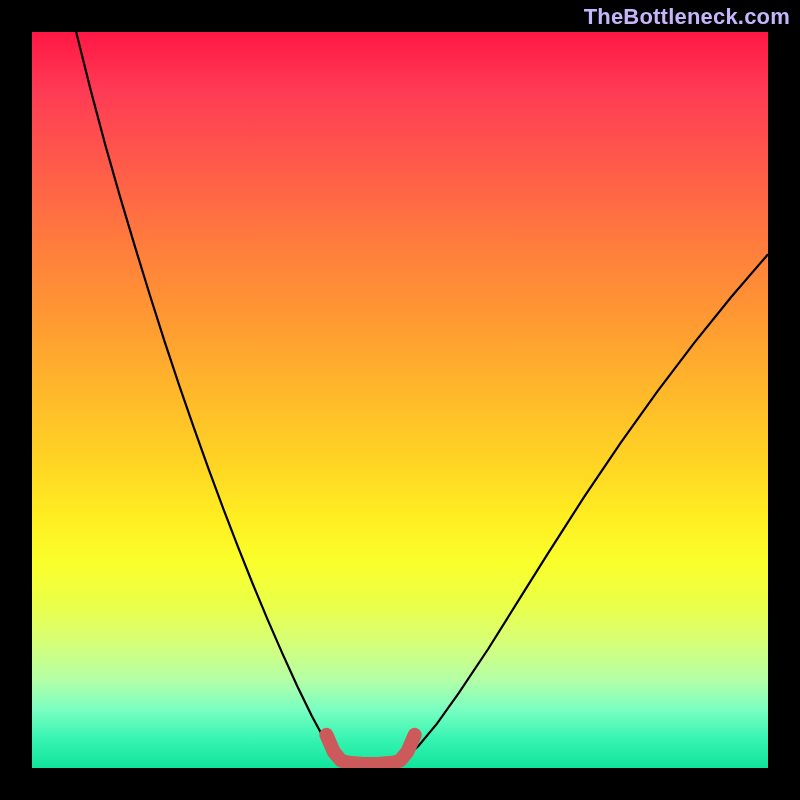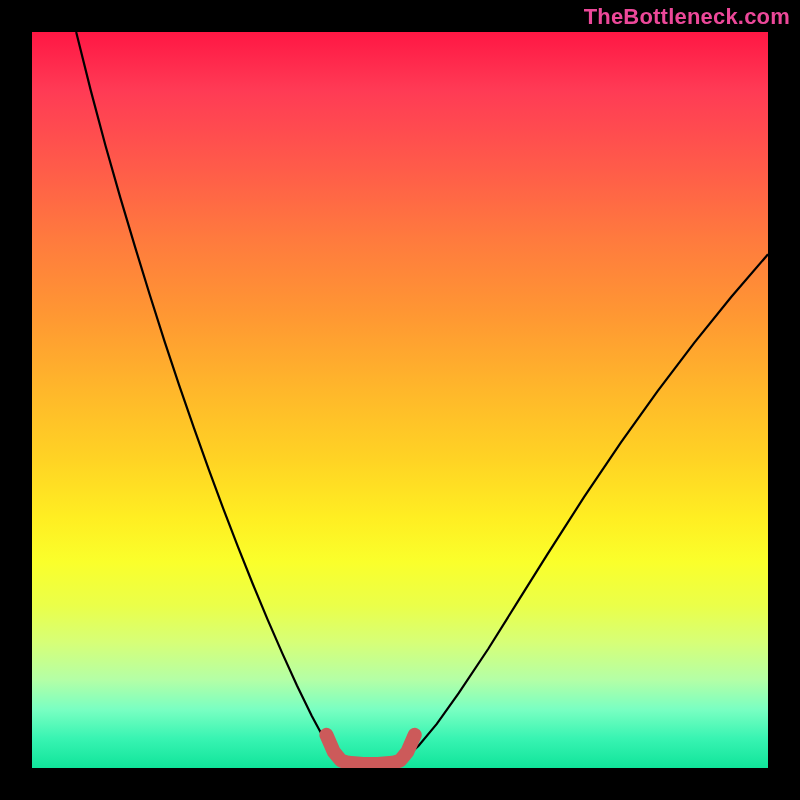--- a/index.html
+++ b/index.html
@@ -14,21 +14,21 @@
   .frame {
     position: relative;
     width: 800px;
     height: 800px;
     background: #000;
   }
   .watermark {
     position: absolute;
     top: 4px;
     right: 10px;
-    color: #ec4899;
+    color: #c4b5fd;
     font-size: 22px;
     font-weight: 600;
     letter-spacing: 0.2px;
     z-index: 5;
   }
   .plot-area {
     position: absolute;
     left: 32px;
     top: 32px;
     width: 736px;

